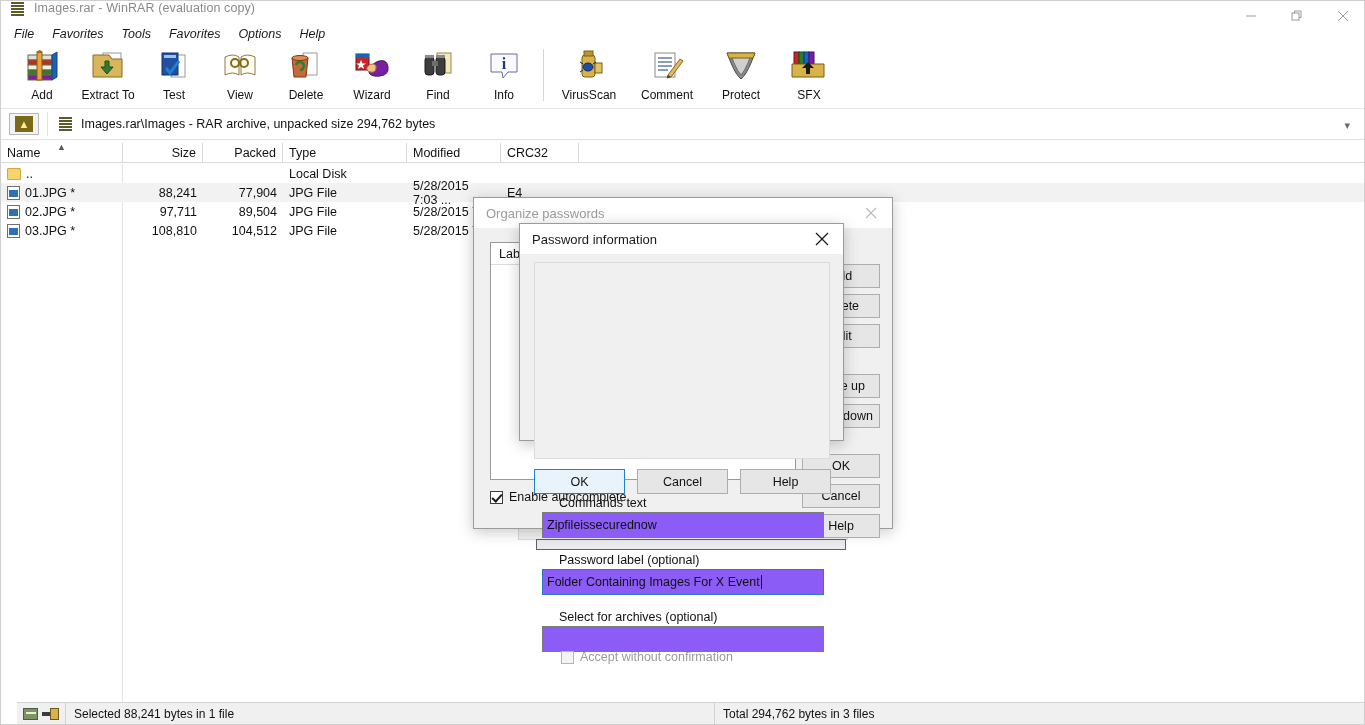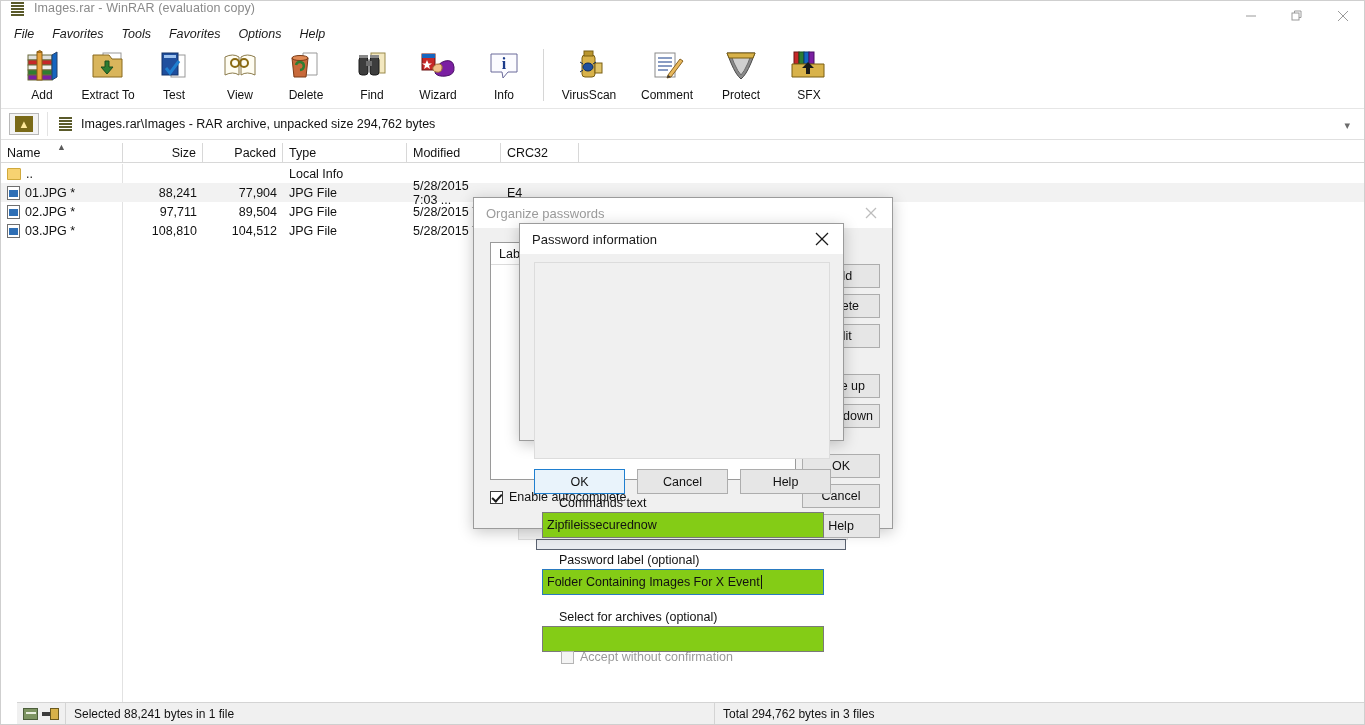--- a/index.html
+++ b/index.html
@@ -276,21 +276,21 @@
   }
   .pw-group {
     position: absolute; left: 14px; top: 38px; width: 296px; height: 197px;
     border: 1px solid #dcdcdc; background: #f0f0f0;
   }
   .pw-lbl {
     position: absolute; font-size: 12.5px; color: #111;
   }
   .pw-lbl.dim { color: #9a9a9a; }
   .tfield {
-    position: absolute; height: 22px; background: #84cc16;
+    position: absolute; height: 22px; background: #8b5cf6;
     border: 1px solid #7a7a7a; font-size: 12.5px; color: #111;
     display: flex; align-items: center; padding: 12px 4px;
   }
   .tfield.focused { border: 1px solid #2a7ac0; }
   .caret {
     display: inline-block; width: 1px; height: 14px; background: #111; margin-left: 1px;
   }
   .pw-buttons {
     position: absolute; left: 14px; top: 245px; width: 297px;
     display: flex; justify-content: space-between;
@@ -413,42 +413,42 @@
           <ellipse cx="13" cy="9" rx="8" ry="2.5" fill="#e08a55" stroke="#7a3a16"></ellipse>
           <path d="M9 16 a4 4 0 1 1 4 5" fill="none" stroke="#2e7d32" stroke-width="2.5"></path>
         </svg>
       </div>
       <div class="lbl">Delete</div>
     </div>
 
     <div class="tbtn">
       <div class="tbico">
         <svg width="38" height="36" viewBox="0 0 38 36">
+          <rect x="3" y="5" width="13" height="16" fill="#c62828" stroke="#6b1414"></rect>
+          <rect x="3" y="5" width="13" height="4" fill="#1565c0"></rect>
+          <polygon points="8,11 9.5,14.5 13,14.5 10,16.5 11,20 8,18 5,20 6,16.5 3,14.5 6.5,14.5" fill="#ffffff"></polygon>
+          <path d="M16 24 q2 -10 10 -12 q8 -2 9 6 q1 8 -8 9 q-8 1 -11 -3 z" fill="#7b1fa2" stroke="#4a0f66"></path>
+          <path d="M14 18 q3 -4 7 -3 q3 1 2 5 q-1 4 -6 3 q-4 -1 -3 -5 z" fill="#f0c08a" stroke="#9a6a33"></path>
+        </svg>
+      </div>
+      <div class="lbl">Wizard</div>
+    </div>
+
+    <div class="tbtn">
+      <div class="tbico">
+        <svg width="38" height="36" viewBox="0 0 38 36">
           <rect x="18" y="4" width="14" height="20" fill="#f3e8c0" stroke="#9a8a4a"></rect>
           <rect x="6" y="8" width="9" height="18" rx="3" fill="#3d3d3d" stroke="#1c1c1c"></rect>
           <rect x="17" y="8" width="9" height="18" rx="3" fill="#3d3d3d" stroke="#1c1c1c"></rect>
           <rect x="13" y="12" width="6" height="5" fill="#6e6e6e"></rect>
           <rect x="6" y="6" width="9" height="3" fill="#8a8a8a"></rect>
           <rect x="17" y="6" width="9" height="3" fill="#8a8a8a"></rect>
         </svg>
       </div>
       <div class="lbl">Find</div>
-    </div>
-
-    <div class="tbtn">
-      <div class="tbico">
-        <svg width="38" height="36" viewBox="0 0 38 36">
-          <rect x="3" y="5" width="13" height="16" fill="#c62828" stroke="#6b1414"></rect>
-          <rect x="3" y="5" width="13" height="4" fill="#1565c0"></rect>
-          <polygon points="8,11 9.5,14.5 13,14.5 10,16.5 11,20 8,18 5,20 6,16.5 3,14.5 6.5,14.5" fill="#ffffff"></polygon>
-          <path d="M16 24 q2 -10 10 -12 q8 -2 9 6 q1 8 -8 9 q-8 1 -11 -3 z" fill="#7b1fa2" stroke="#4a0f66"></path>
-          <path d="M14 18 q3 -4 7 -3 q3 1 2 5 q-1 4 -6 3 q-4 -1 -3 -5 z" fill="#f0c08a" stroke="#9a6a33"></path>
-        </svg>
-      </div>
-      <div class="lbl">Wizard</div>
     </div>
 
     <div class="tbtn">
       <div class="tbico">
         <svg width="38" height="36" viewBox="0 0 38 36">
           <path d="M6 5 h26 v18 h-9 l-5 6 l-1 -6 h-11 z" fill="#fbfbff" stroke="#6a6a9a"></path>
           <text x="19" y="20" font-size="16" font-family="serif" font-weight="bold" fill="#1a3a8a" text-anchor="middle">i</text>
         </svg>
       </div>
       <div class="lbl">Info</div>
@@ -549,21 +549,21 @@
   <div class="filelist">
     <div class="sidecol"></div>
 
     <div class="frow">
       <div class="fcell" style="width:122px">
         <span class="folder-ico"></span>
         <span>..</span>
       </div>
       <div class="fcell right" style="width:80px"></div>
       <div class="fcell right" style="width:80px"></div>
-      <div class="fcell" style="width:124px">Local Info</div>
+      <div class="fcell" style="width:124px">Local Disk</div>
       <div class="fcell" style="width:94px"></div>
       <div class="fcell" style="width:78px"></div>
     </div>
 
     <div class="frow selected">
       <div class="fcell" style="width:122px">
         <span class="jpg-ico"></span>
         <span>01.JPG *</span>
       </div>
       <div class="fcell right" style="width:80px">88,241</div>

